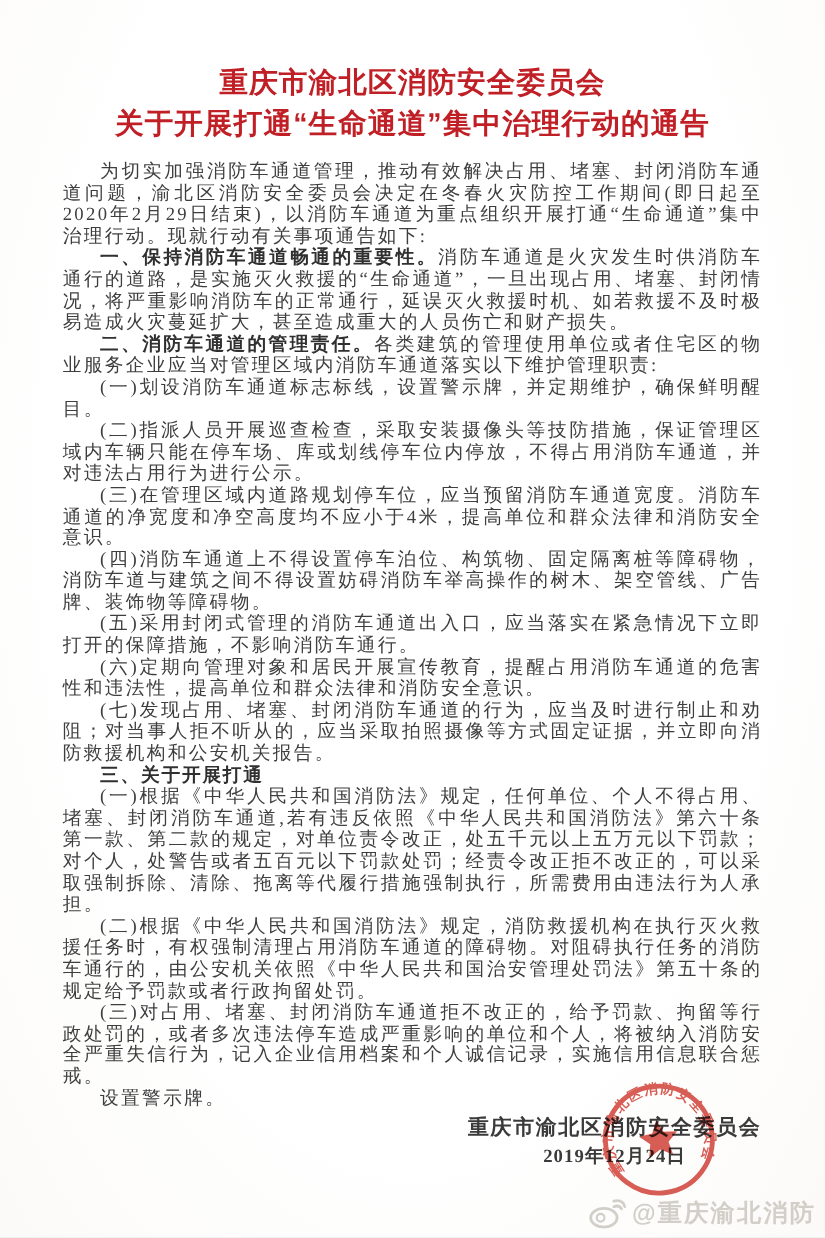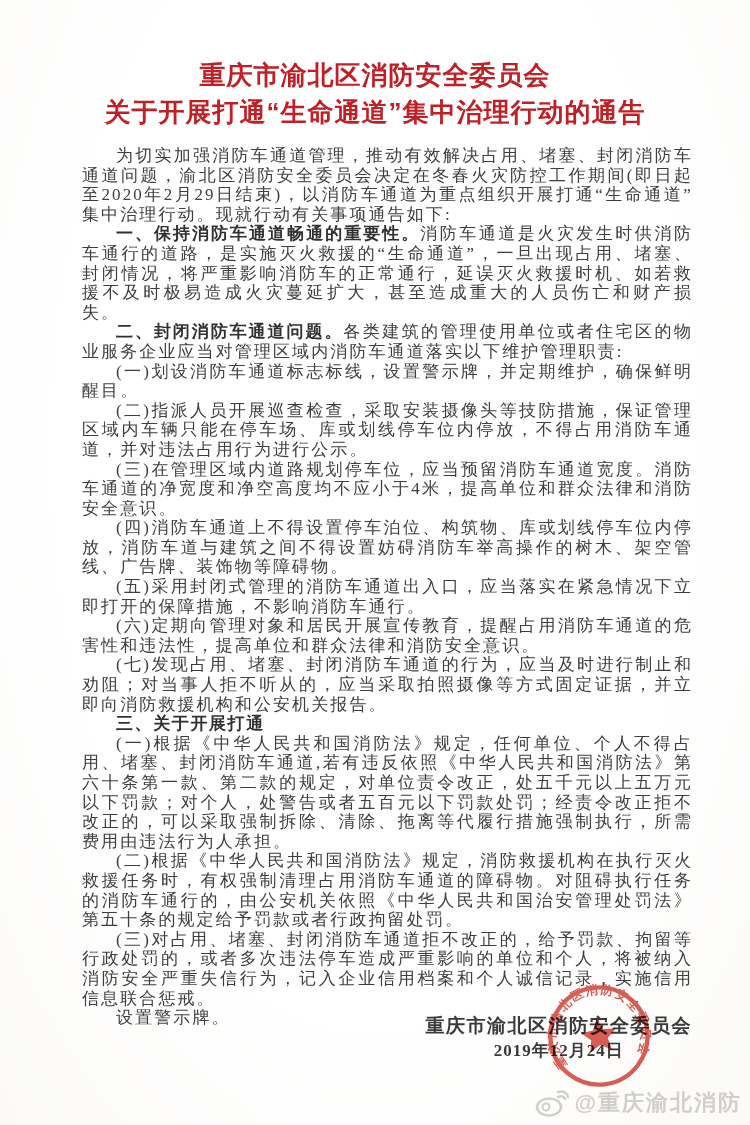--- a/index.html
+++ b/index.html
@@ -20,21 +20,21 @@
   .title{
     margin:0;
     color:var(--title-red,#c01f26);
     font-size:26px;
     font-weight:bold;
     line-height:37px;
     letter-spacing:1px;
     font-family:"Liberation Sans","DejaVu Sans",sans-serif;
   }
   .body-text{
-    margin:15px 57px 0 82px;
+    margin:15px 57px 0 57px;
     text-align:justify;
   }
   .para{
     margin:0;
     font-size:17px;
     line-height:19.6px;
     letter-spacing:2.1px;
     text-indent:2em;
     text-align:justify;
     color:#3e3e3e;
@@ -93,25 +93,25 @@
 <div class="page">
 
   <div class="titles">
     <h1 class="title">重庆市渝北区消防安全委员会</h1>
     <h1 class="title">关于开展打通“生命通道”集中治理行动的通告</h1>
   </div>
 
   <div class="body-text">
       <p class="para"><span>为切实加强消防车通道管理，推动有效解决占用、堵塞、封闭消防车通道问题，渝北区消防安全委员会决定在冬春火灾防控工作期间(即日起至2020年2月29日结束)，以消防车通道为重点组织开展打通“生命通道”集中治理行动。现就行动有关事项通告如下:</span></p>
       <p class="para"><span class="lead">一、保持消防车通道畅通的重要性。</span><span>消防车通道是火灾发生时供消防车通行的道路，是实施灭火救援的“生命通道”，一旦出现占用、堵塞、封闭情况，将严重影响消防车的正常通行，延误灭火救援时机、如若救援不及时极易造成火灾蔓延扩大，甚至造成重大的人员伤亡和财产损失。</span></p>
-      <p class="para"><span class="lead">二、封闭消防车通道问题。</span><span>各类建筑的管理使用单位或者住宅区的物业服务企业应当对管理区域内消防车通道落实以下维护管理职责:</span></p>
+      <p class="para"><span class="lead">二、消防车通道的管理责任。</span><span>各类建筑的管理使用单位或者住宅区的物业服务企业应当对管理区域内消防车通道落实以下维护管理职责:</span></p>
       <p class="para"><span>(一)划设消防车通道标志标线，设置警示牌，并定期维护，确保鲜明醒目。</span></p>
       <p class="para"><span>(二)指派人员开展巡查检查，采取安装摄像头等技防措施，保证管理区域内车辆只能在停车场、库或划线停车位内停放，不得占用消防车通道，并对违法占用行为进行公示。</span></p>
       <p class="para"><span>(三)在管理区域内道路规划停车位，应当预留消防车通道宽度。消防车通道的净宽度和净空高度均不应小于4米，提高单位和群众法律和消防安全意识。</span></p>
-      <p class="para"><span>(四)消防车通道上不得设置停车泊位、构筑物、库或划线停车位内停放，消防车道与建筑之间不得设置妨碍消防车举高操作的树木、架空管线、广告牌、装饰物等障碍物。</span></p>
+      <p class="para"><span>(四)消防车通道上不得设置停车泊位、构筑物、固定隔离桩等障碍物，消防车道与建筑之间不得设置妨碍消防车举高操作的树木、架空管线、广告牌、装饰物等障碍物。</span></p>
       <p class="para"><span>(五)采用封闭式管理的消防车通道出入口，应当落实在紧急情况下立即打开的保障措施，不影响消防车通行。</span></p>
       <p class="para"><span>(六)定期向管理对象和居民开展宣传教育，提醒占用消防车通道的危害性和违法性，提高单位和群众法律和消防安全意识。</span></p>
       <p class="para"><span>(七)发现占用、堵塞、封闭消防车通道的行为，应当及时进行制止和劝阻；对当事人拒不听从的，应当采取拍照摄像等方式固定证据，并立即向消防救援机构和公安机关报告。</span></p>
       <p class="para"><span class="lead">三、关于开展打通</span></p>
       <p class="para"><span>(一)根据《中华人民共和国消防法》规定，任何单位、个人不得占用、堵塞、封闭消防车通道,若有违反依照《中华人民共和国消防法》第六十条第一款、第二款的规定，对单位责令改正，处五千元以上五万元以下罚款；对个人，处警告或者五百元以下罚款处罚；经责令改正拒不改正的，可以采取强制拆除、清除、拖离等代履行措施强制执行，所需费用由违法行为人承担。</span></p>
       <p class="para"><span>(二)根据《中华人民共和国消防法》规定，消防救援机构在执行灭火救援任务时，有权强制清理占用消防车通道的障碍物。对阻碍执行任务的消防车通行的，由公安机关依照《中华人民共和国治安管理处罚法》第五十条的规定给予罚款或者行政拘留处罚。</span></p>
       <p class="para"><span>(三)对占用、堵塞、封闭消防车通道拒不改正的，给予罚款、拘留等行政处罚的，或者多次违法停车造成严重影响的单位和个人，将被纳入消防安全严重失信行为，记入企业信用档案和个人诚信记录，实施信用信息联合惩戒。</span></p>
       <p class="para"><span>设置警示牌。</span></p>
     </div>
 

